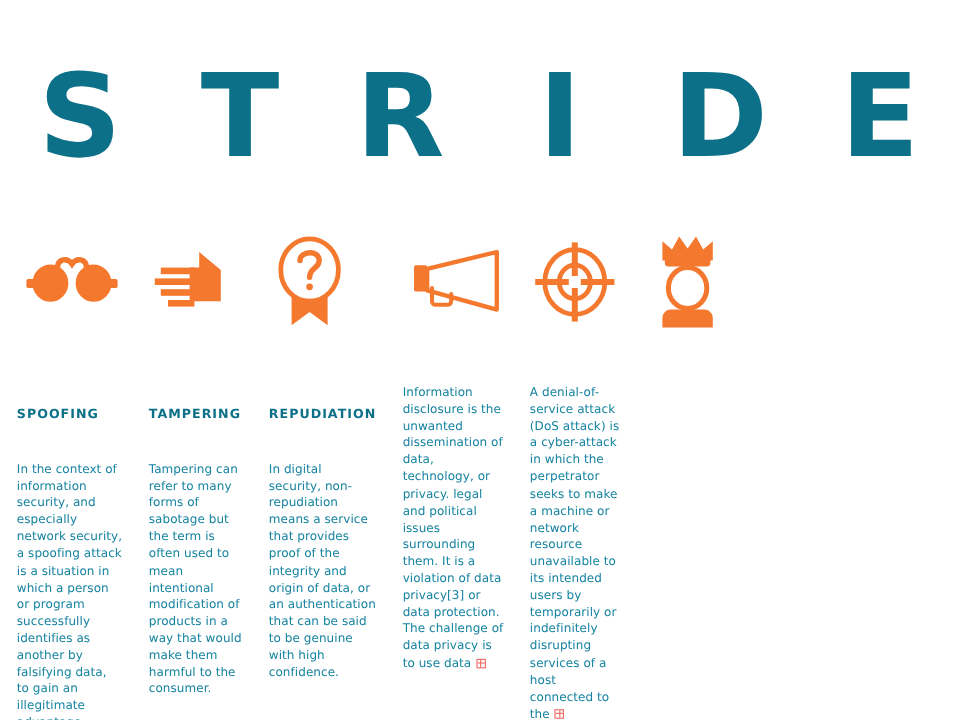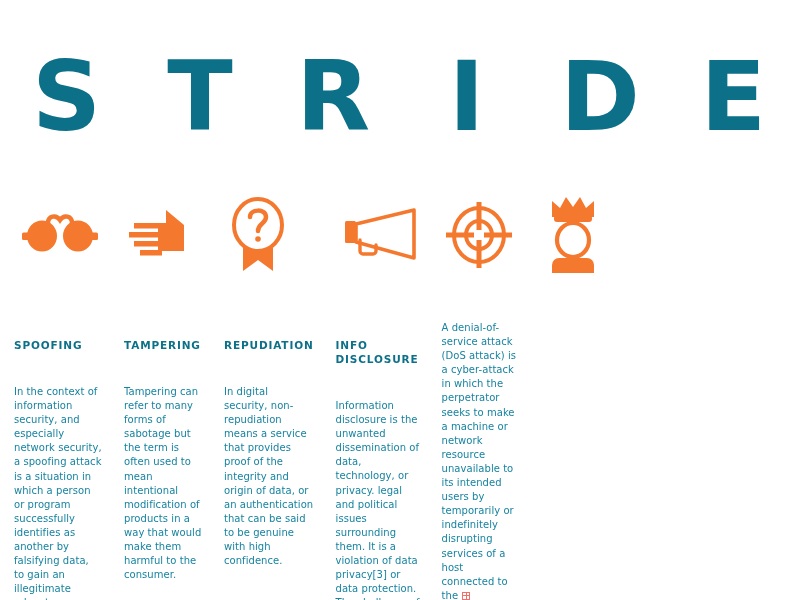--- a/index.html
+++ b/index.html
@@ -184,22 +184,20 @@
     </div>
 
     <div class="col">
       <div class="icon-cell">
         <svg width="80" height="58" viewBox="0 0 80 58" aria-hidden="true">
           <path d="M16 18 L74 4 L74 52 L16 36 Z" fill="none" stroke="#f4792f" stroke-width="3.6" stroke-linejoin="round"></path>
           <rect x="5" y="15" width="11" height="22" rx="1.5" fill="#f4792f"></rect>
           <path d="M20 34 L20 45 A3 3 0 0 0 23 48 L33 48 A3 3 0 0 0 36 45 L36 39" fill="none" stroke="#f4792f" stroke-width="3.4" stroke-linejoin="round" stroke-linecap="round"></path>
         </svg>
       </div>
-      <div class="heading">INFO
-DISCLOSURE</div>
       <div class="body-copy"><span>Information disclosure is the unwanted dissemination of data, technology, or privacy. legal and political issues surrounding them. It is a violation of data privacy[3] or data protection. The challenge of data privacy is to use data</span><span class="overset"></span></div>
     </div>
 
     <div class="col">
       <div class="icon-cell">
         <svg width="66" height="66" viewBox="0 0 66 66" aria-hidden="true">
           <ellipse cx="33" cy="33" rx="25" ry="27" fill="none" stroke="#f4792f" stroke-width="4"></ellipse>
           <ellipse cx="33" cy="33" rx="13" ry="14" fill="none" stroke="#f4792f" stroke-width="4"></ellipse>
           <rect x="30.5" y="0" width="5" height="66" fill="#f4792f"></rect>
           <rect x="0" y="30.5" width="66" height="5" fill="#f4792f"></rect>

